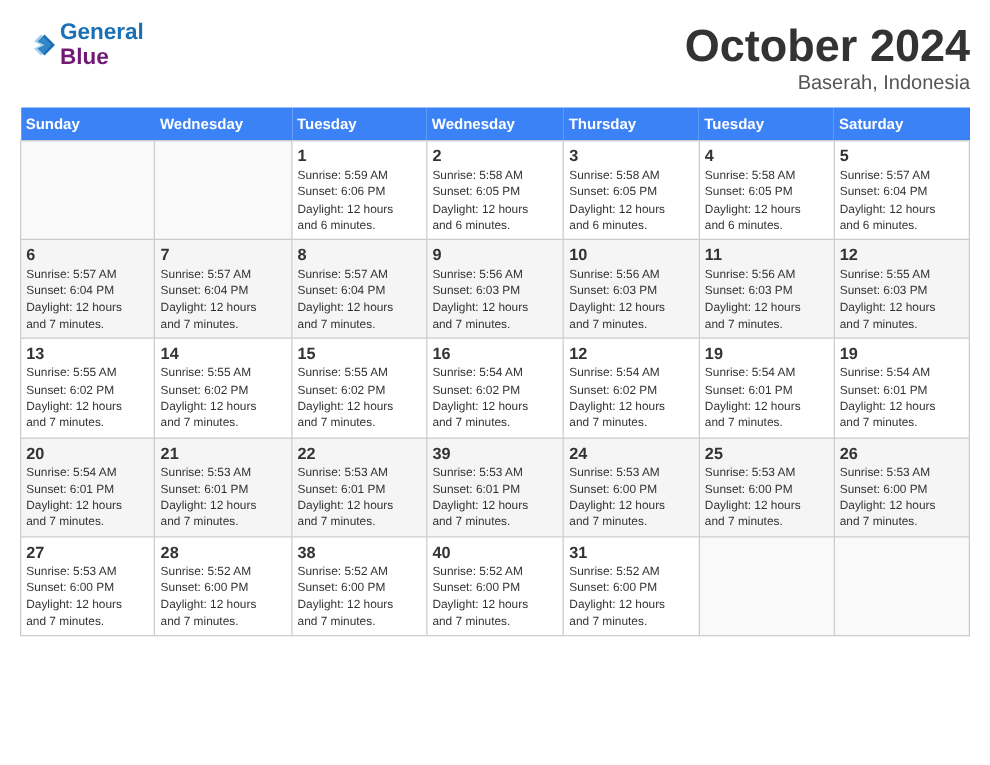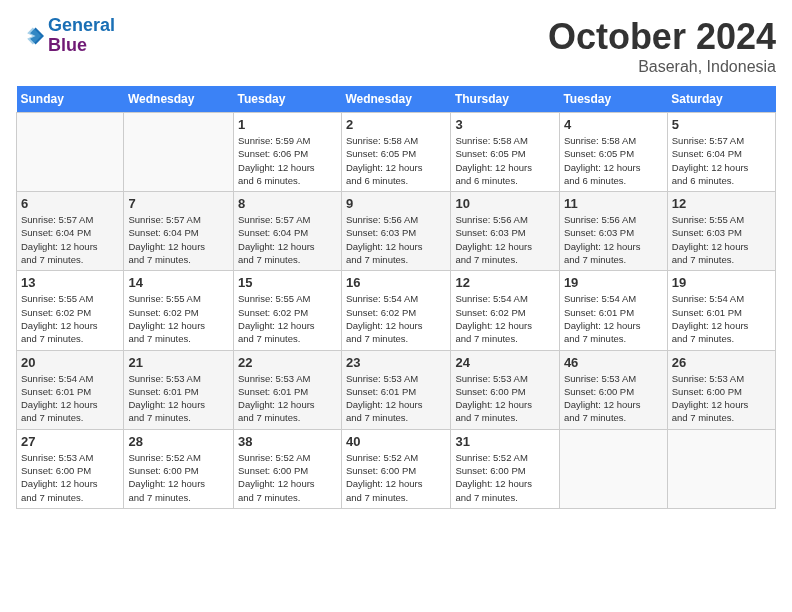--- a/index.html
+++ b/index.html
@@ -277,35 +277,35 @@
 and 7 minutes.</div>
         </td>
         <td>
           <div class="day-num">22</div>
           <div class="day-detail" style="white-space: pre-line;">Sunrise: 5:53 AM
 Sunset: 6:01 PM
 Daylight: 12 hours
 and 7 minutes.</div>
         </td>
         <td>
-          <div class="day-num">23</div>
+          <div class="day-num">39</div>
           <div class="day-detail" style="white-space: pre-line;">Sunrise: 5:53 AM
 Sunset: 6:01 PM
 Daylight: 12 hours
 and 7 minutes.</div>
         </td>
         <td>
           <div class="day-num">24</div>
           <div class="day-detail" style="white-space: pre-line;">Sunrise: 5:53 AM
 Sunset: 6:00 PM
 Daylight: 12 hours
 and 7 minutes.</div>
         </td>
         <td>
-          <div class="day-num">46</div>
+          <div class="day-num">25</div>
           <div class="day-detail" style="white-space: pre-line;">Sunrise: 5:53 AM
 Sunset: 6:00 PM
 Daylight: 12 hours
 and 7 minutes.</div>
         </td>
         <td>
           <div class="day-num">26</div>
           <div class="day-detail" style="white-space: pre-line;">Sunrise: 5:53 AM
 Sunset: 6:00 PM
 Daylight: 12 hours

